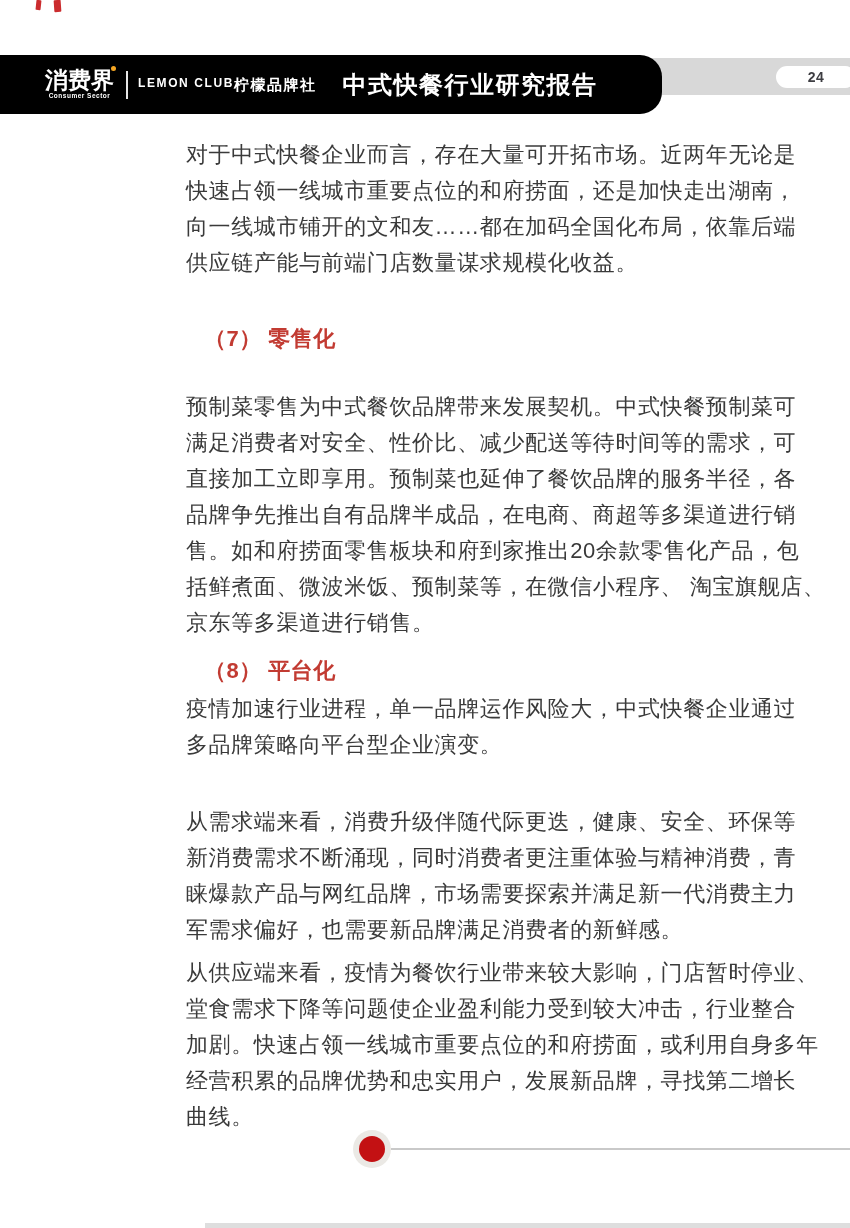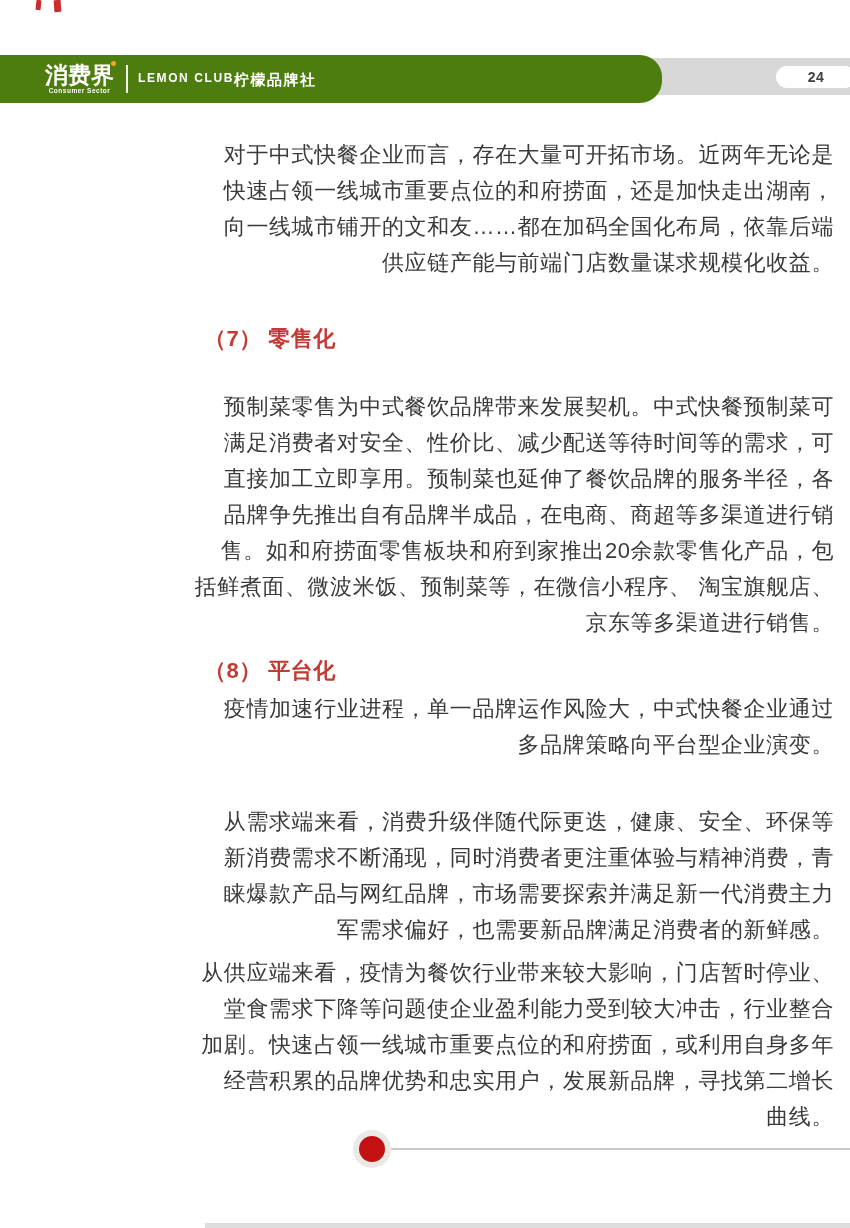--- a/index.html
+++ b/index.html
@@ -9,22 +9,22 @@
     font-family:"Liberation Sans",sans-serif;
   }
   .abs{position:absolute;}
 
   
   .tray{
     left:520px;right:0;top:58px;height:37px;
     background:#d8d8d8;
   }
   .banner{
-    left:0;top:55px;width:662px;height:48px;
-    background:#4d7c0f;
+    left:0;top:55px;width:662px;height:59px;
+    background:#000000;
     border-radius:0 22px 22px 0;
     display:flex;align-items:center;
   }
   .logo-cluster{margin-left:45px;display:flex;align-items:center;position:relative;}
   .brand-cn{
     color:#ffffff;font-weight:800;font-size:23px;letter-spacing:0;
     line-height:22px;text-align:center;position:relative;
   }
   .brand-sub{
     display:block;color:#ffffff;font-size:6.5px;font-weight:700;
@@ -52,21 +52,21 @@
   }
   .page-pill span{color:#3d3d42;font-size:14px;letter-spacing:.5px;font-weight:bold;}
   .top-tick{background:#cb2c2e;border-radius:1px;}
   .tick1{left:36px;top:0;width:5px;height:10px;transform:rotate(6deg);}
   .tick2{left:54px;top:0;width:7px;height:12px;transform:rotate(-4deg);}
 
   
   .para{
     left:186px;width:648px;margin:0;
     color:#3a3a3a;font-size:22px;line-height:36px;letter-spacing:.6px;
-    font-weight:500;white-space:pre;text-align:right;
+    font-weight:500;white-space:pre;
   }
   .section-heading{
     left:188px;margin:16px;
     color:#c23b32;font-size:22px;font-weight:600;letter-spacing:.5px;
     white-space:pre;
   }
   .p1{top:137px;}
   .h7{top:308px;}
   .p2{top:389px;}
   .h8{top:640px;}
@@ -99,20 +99,21 @@
         <span>消费界</span>
         <span class="orange-dot"></span>
         <span class="brand-sub">Consumer Sector</span>
       </div>
       <div class="logo-divider"></div>
       <div class="club">
         <span class="club-en">LEMON CLUB</span>
         <span class="club-cn">柠檬品牌社</span>
       </div>
     </div>
+    <div class="report-title">中式快餐行业研究报告</div>
   </div>
 
   <div class="abs page-pill">
     <span>24</span>
   </div>
 
   <p class="abs para p1">对于中式快餐企业而言，存在大量可开拓市场。近两年无论是
 快速占领一线城市重要点位的和府捞面，还是加快走出湖南，
 向一线城市铺开的文和友……都在加码全国化布局，依靠后端
 供应链产能与前端门店数量谋求规模化收益。</p>

